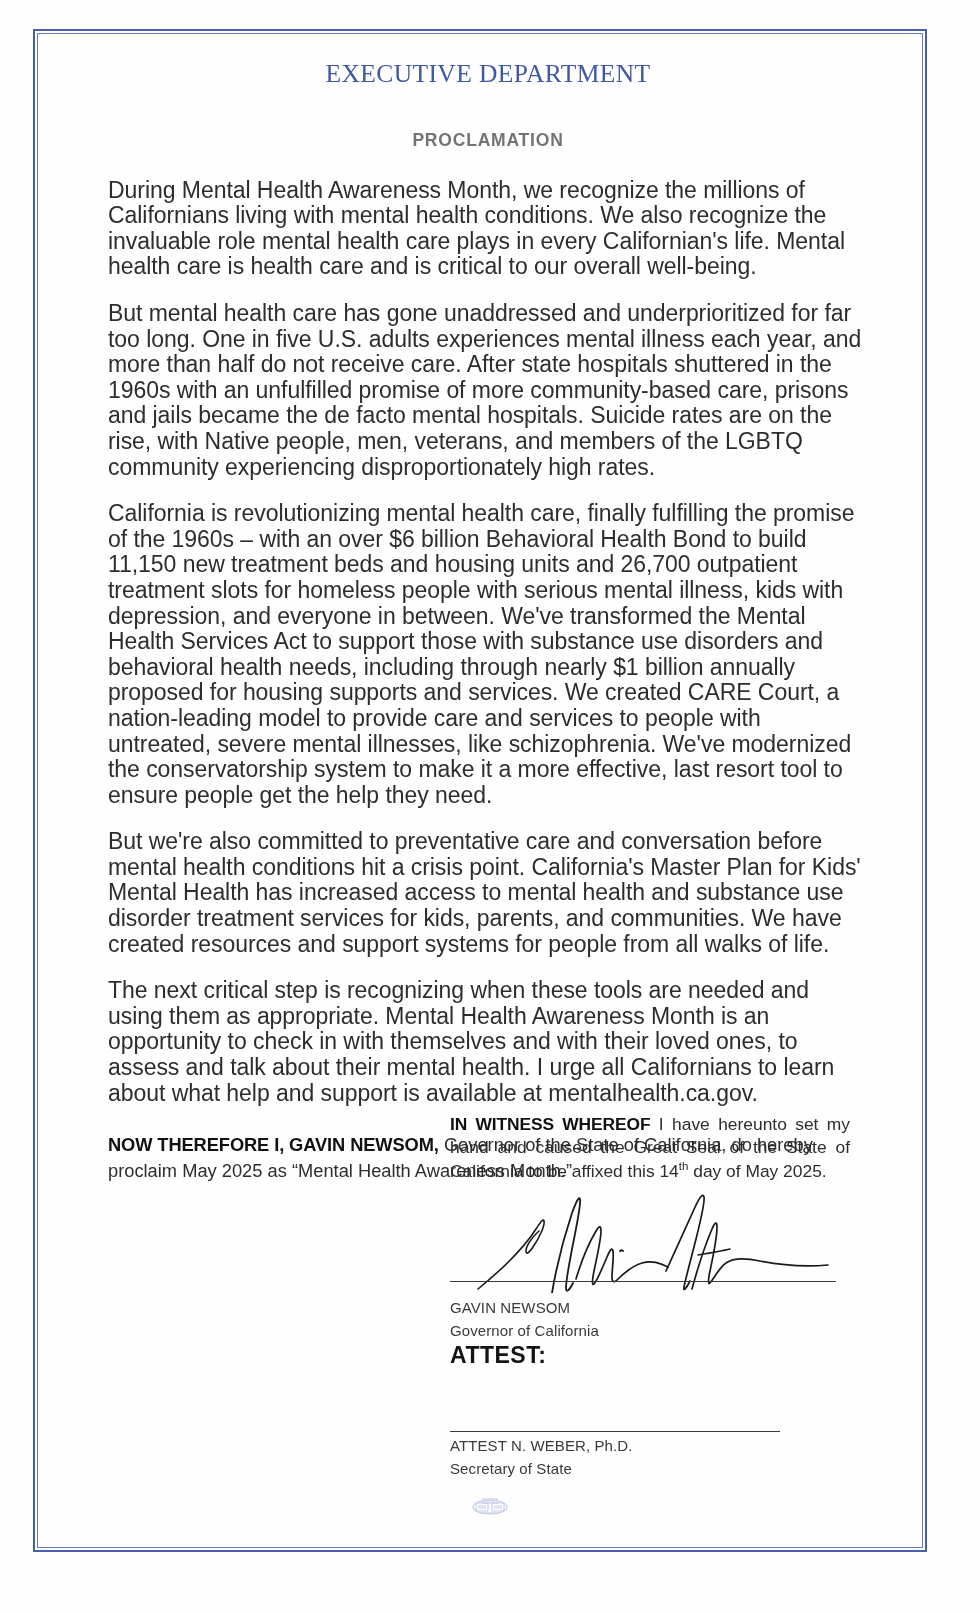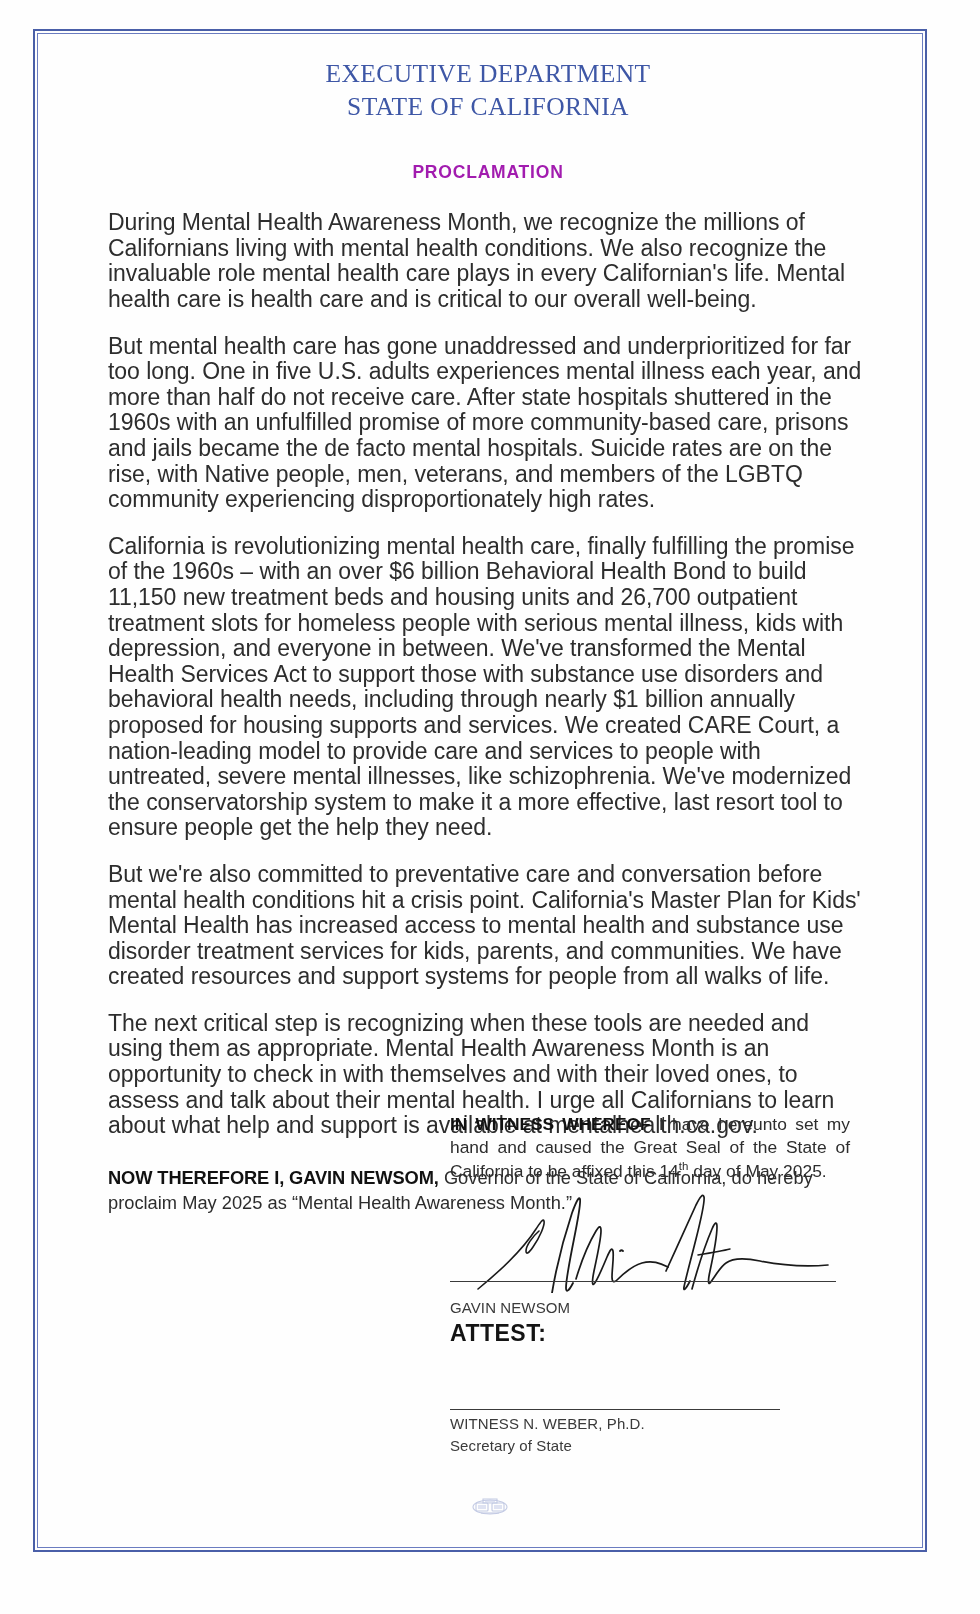--- a/index.html
+++ b/index.html
@@ -60,21 +60,21 @@
     letter-spacing: 0.4px;
     margin: 0 0 0 0;
   }
   .doc-header .line { display: block; white-space: nowrap; }
 
   .proclamation-title {
     text-align: center;
     font-weight: bold;
     font-size: 17.5px;
     letter-spacing: 0.8px;
-    color: #a21caf;
+    color: #737373;
     margin-top: 39px;
     margin-bottom: 0;
   }
 
   
   .body-text {
     margin-top: 27px;
     color: #2b2b2b;
   }
   .body-text p {
@@ -179,21 +179,20 @@
 
 <div class="page">
 
   <div class="border-outer"></div>
   <div class="border-inner"></div>
 
   <div class="content">
 
     <div class="doc-header">
       <span class="line">EXECUTIVE DEPARTMENT</span>
-      <span class="line">STATE OF CALIFORNIA</span>
     </div>
 
     <div class="proclamation-title">PROCLAMATION</div>
 
     <div class="body-text">
       <p>During Mental Health Awareness Month, we recognize the millions of Californians living with mental health conditions. We also recognize the invaluable role mental health care plays in every Californian's life. Mental health care is health care and is critical to our overall well-being.</p>
       <p>But mental health care has gone unaddressed and underprioritized for far too long. One in five U.S. adults experiences mental illness each year, and more than half do not receive care. After state hospitals shuttered in the 1960s with an unfulfilled promise of more community-based care, prisons and jails became the de facto mental hospitals. Suicide rates are on the rise, with Native people, men, veterans, and members of the LGBTQ community experiencing disproportionately high rates.</p>
       <p>California is revolutionizing mental health care, finally fulfilling the promise of the 1960s – with an over $6 billion Behavioral Health Bond to build 11,150 new treatment beds and housing units and 26,700 outpatient treatment slots for homeless people with serious mental illness, kids with depression, and everyone in between. We've transformed the Mental Health Services Act to support those with substance use disorders and behavioral health needs, including through nearly $1 billion annually proposed for housing supports and services. We created CARE Court, a nation-leading model to provide care and services to people with untreated, severe mental illnesses, like schizophrenia. We've modernized the conservatorship system to make it a more effective, last resort tool to ensure people get the help they need.</p>
       <p>But we're also committed to preventative care and conversation before mental health conditions hit a crisis point. California's Master Plan for Kids' Mental Health has increased access to mental health and substance use disorder treatment services for kids, parents, and communities. We have created resources and support systems for people from all walks of life.</p>
       <p>The next critical step is recognizing when these tools are needed and using them as appropriate. Mental Health Awareness Month is an opportunity to check in with themselves and with their loved ones, to assess and talk about their mental health. I urge all Californians to learn about what help and support is available at mentalhealth.ca.gov.</p>
@@ -219,28 +218,29 @@
           <path d="M206 86 C 216 64, 228 38, 236 20 C 240 12, 243 8, 244 12 C 245 17, 241 34, 236 54 C 231 74, 226 92, 224 102 C 223 107, 226 104, 230 96" stroke-width="1.7"></path>
           <path d="M232 104 C 238 82, 246 58, 252 44 C 255 37, 257 36, 257 42 C 257 52, 253 72, 250 86 C 248 95, 248 100, 250 98 C 254 93, 260 82, 266 78 C 274 72, 286 73, 300 76 C 320 80, 345 82, 368 80" stroke-width="1.7"></path>
           <path d="M238 70 C 250 68, 262 66, 270 64" stroke-width="1.5"></path>
         </g>
       </svg>
       <div class="sig-rule"></div>
     </div>
 
     <div class="name-block">
       <div class="name-line">GAVIN NEWSOM</div>
+      <div class="name-line">Governor of California</div>
     </div>
 
     <div class="attest-label">ATTEST:</div>
 
     <div class="attest-sig-area">
       <div class="attest-rule"></div>
       <div class="attest-names">
-        <div class="name-line">WITNESS N. WEBER, Ph.D.</div>
+        <div class="name-line">ATTEST N. WEBER, Ph.D.</div>
         <div class="name-line">Secretary of State</div>
       </div>
     </div>
 
   </div>
 
   <svg class="bottom-seal" viewBox="0 0 54 26" xmlns="http://www.w3.org/2000/svg">
     <g fill="none" stroke="#7b8bc4" stroke-width="1.1">
       <ellipse cx="27" cy="13" rx="17" ry="7"></ellipse>
       <rect x="13" y="9" width="12" height="8" rx="1"></rect>

